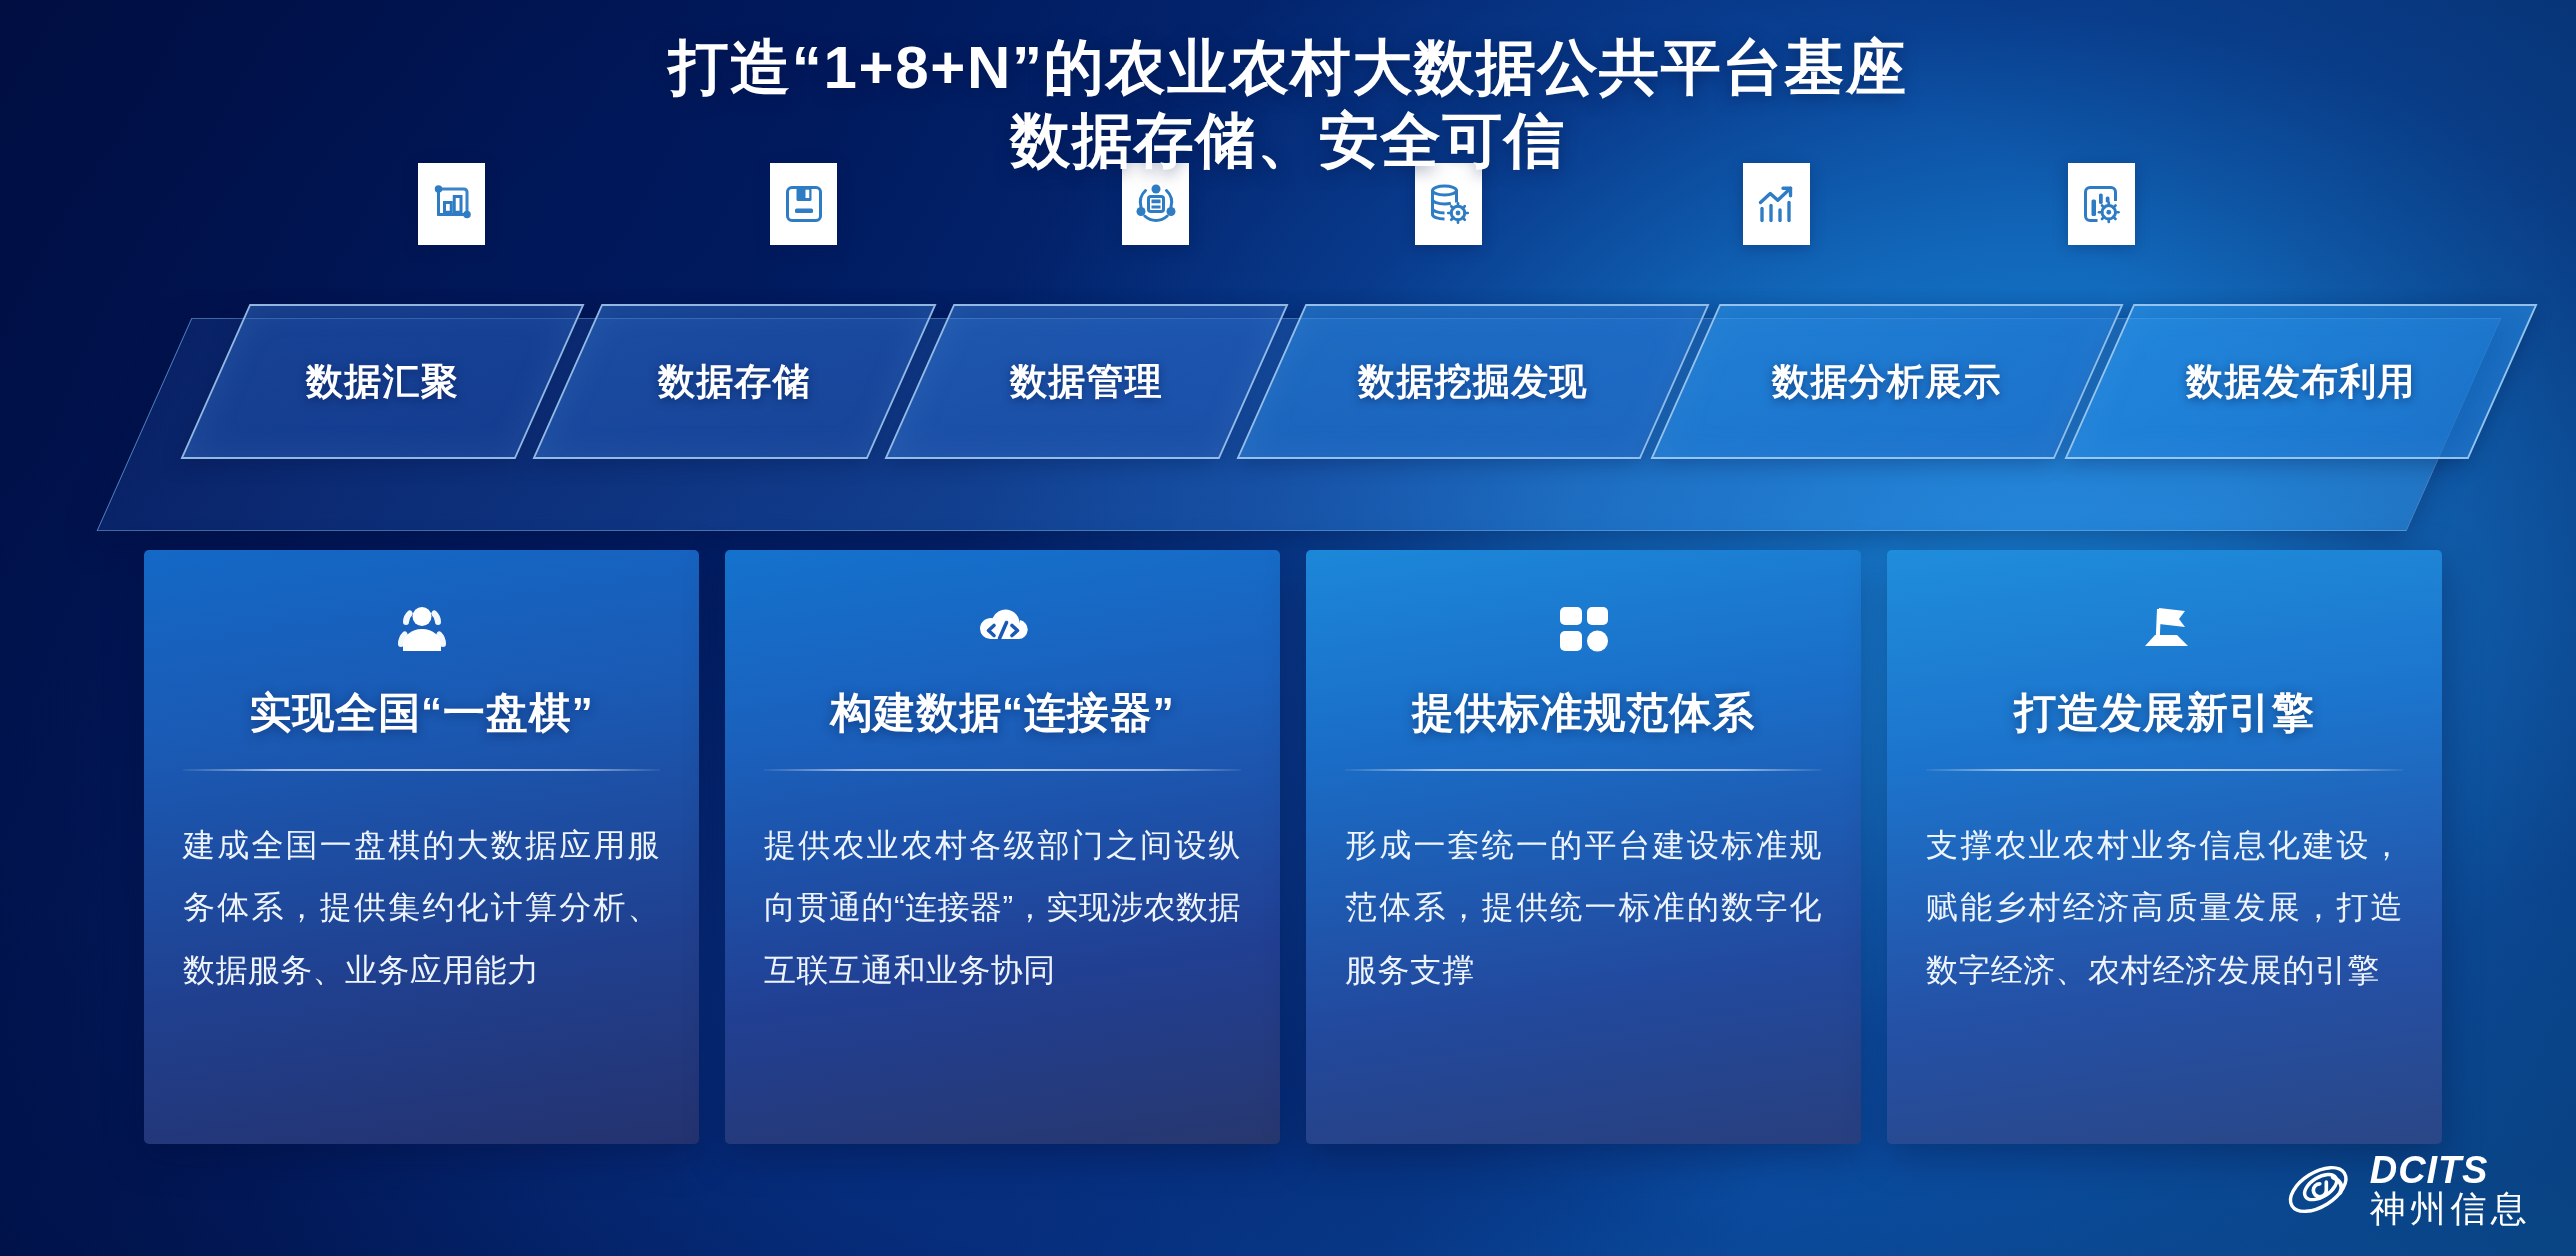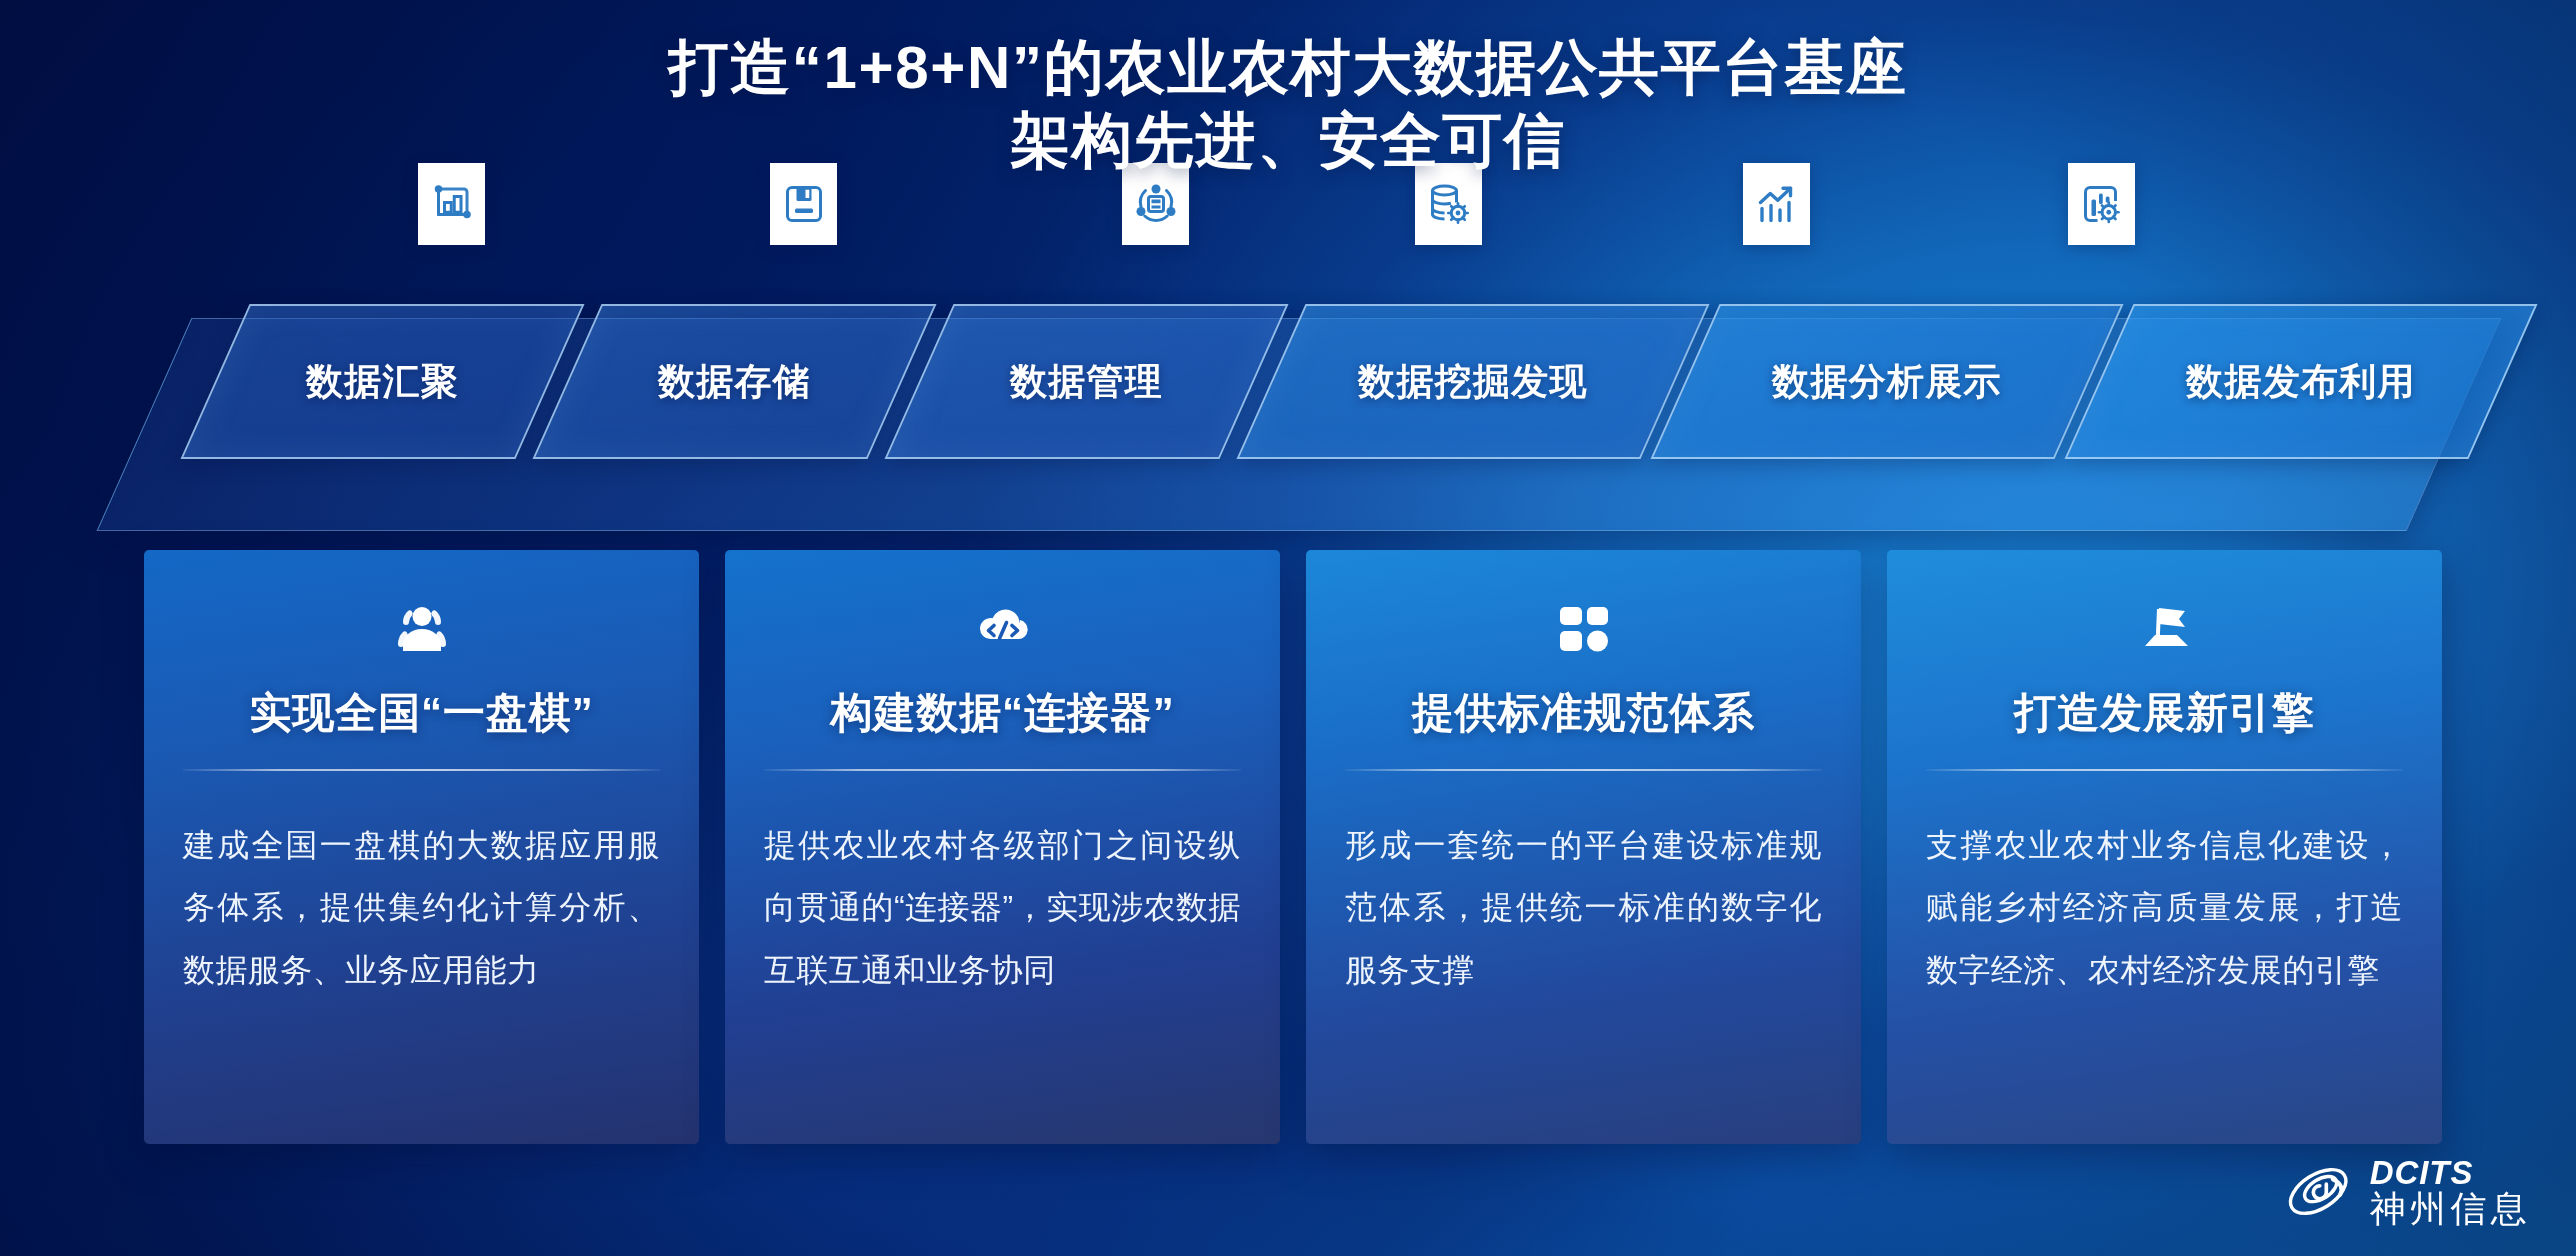--- a/index.html
+++ b/index.html
@@ -117,33 +117,33 @@
     text-align:justify;
   }
 
   
   #logo {
     position:absolute; right:45px; bottom:29px; z-index:7;
     display:flex; align-items:center; gap:13.7px;
   }
   #logo-mark { width:74px; height:65px; display:block; }
   #logo-text { display:flex; flex-direction:column; line-height:1; }
-  #logo-en { color:#ffffff; font-weight:bold; font-size:33px; letter-spacing:0.9px; font-style:italic; }
+  #logo-en { color:#ffffff; font-weight:bold; font-size:38px; letter-spacing:0.9px; font-style:italic; }
   #logo-cn { color:#ffffff; font-size:36px; letter-spacing:4.3px; margin-top:2px; }
 </style>
 </head>
 <body>
 
 <div id="bg-base"></div>
 <div id="bg-glow-right"></div>
 <div id="bg-vignette"></div>
 
 <div id="title-block">
   <div class="title-line">打造“1+8+N”的农业农村大数据公共平台基座</div>
-  <div class="title-line">架构先进、安全可信</div>
+  <div class="title-line">数据存储、安全可信</div>
 </div>
 
 <div id="ribbon-wrap">
   <div id="platform-base"></div>
   <div id="tiles-row">
 
     <div class="tile" style="left:215px; width:335px; background:linear-gradient(150deg, rgba(38,96,190,0.50) 0%, rgba(30,80,172,0.55) 55%, rgba(26,70,158,0.58) 100%);">
       <div class="tile-label">数据汇聚</div>
     </div>
     <div class="tile-icon" style="left:418px;">

